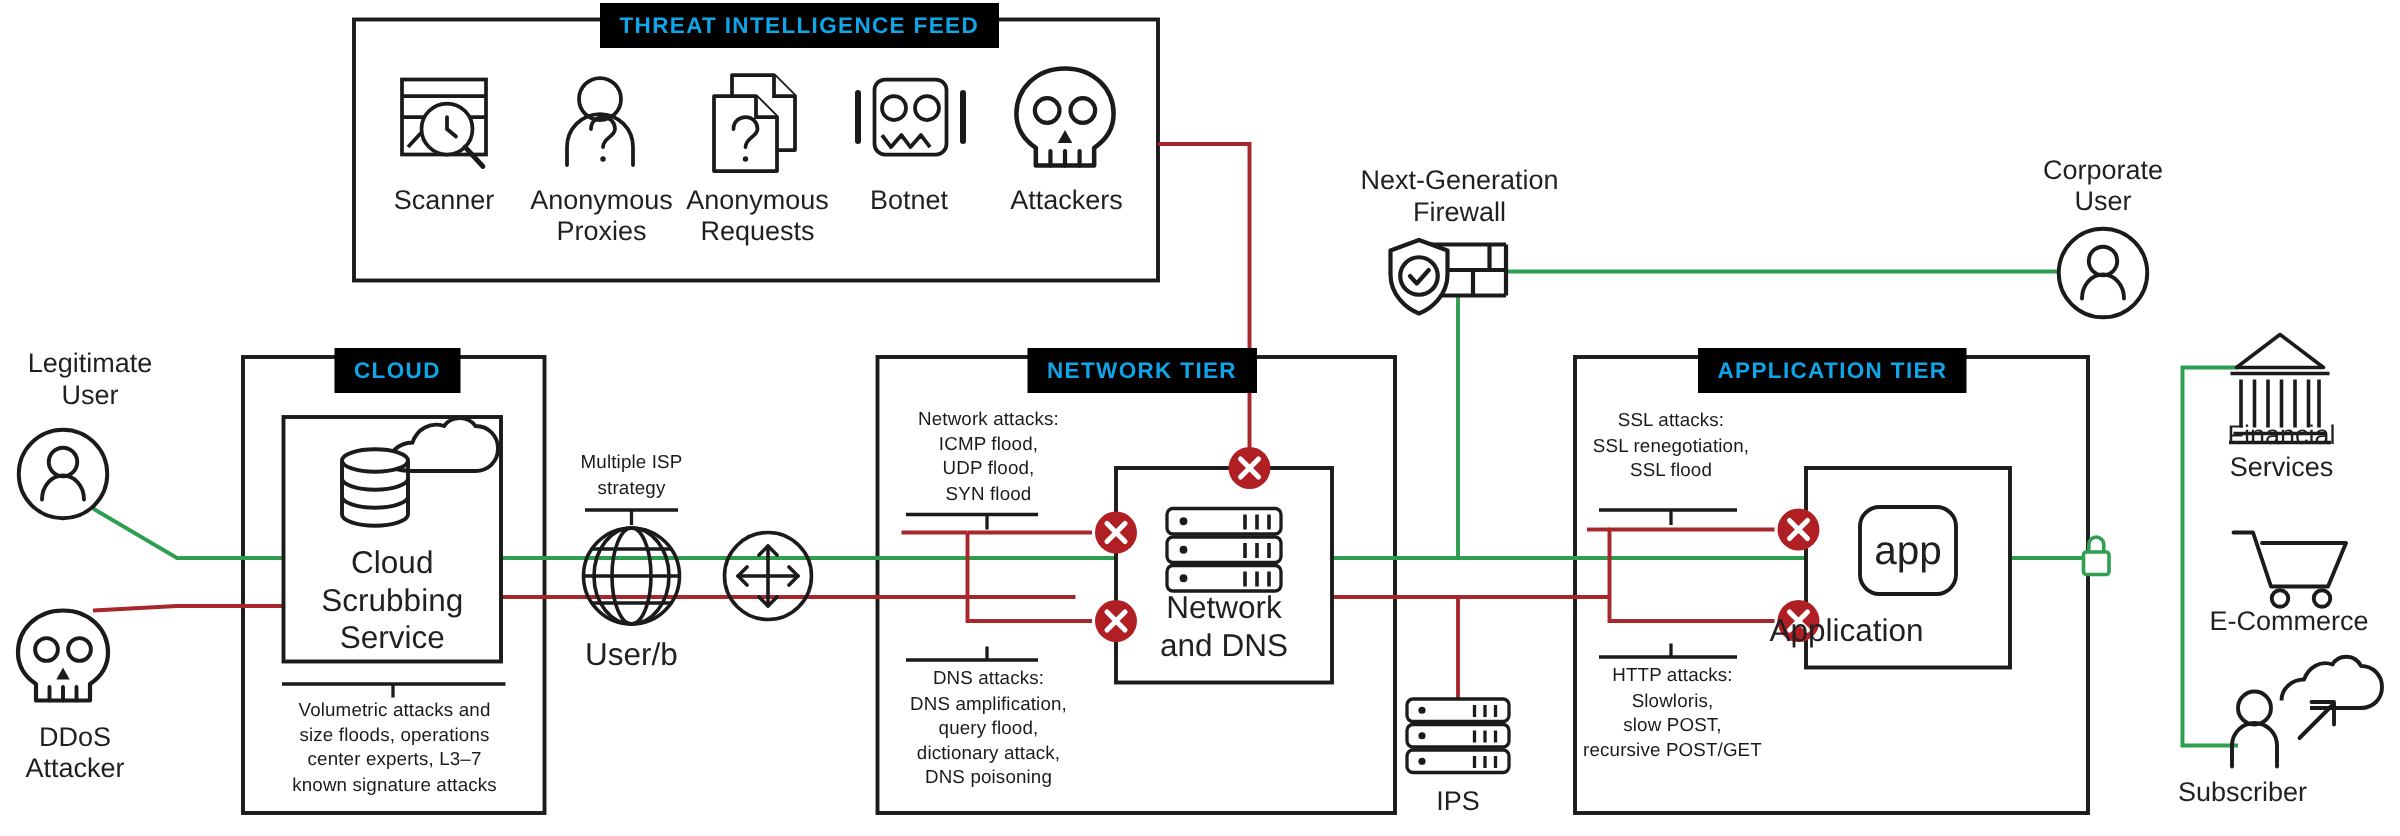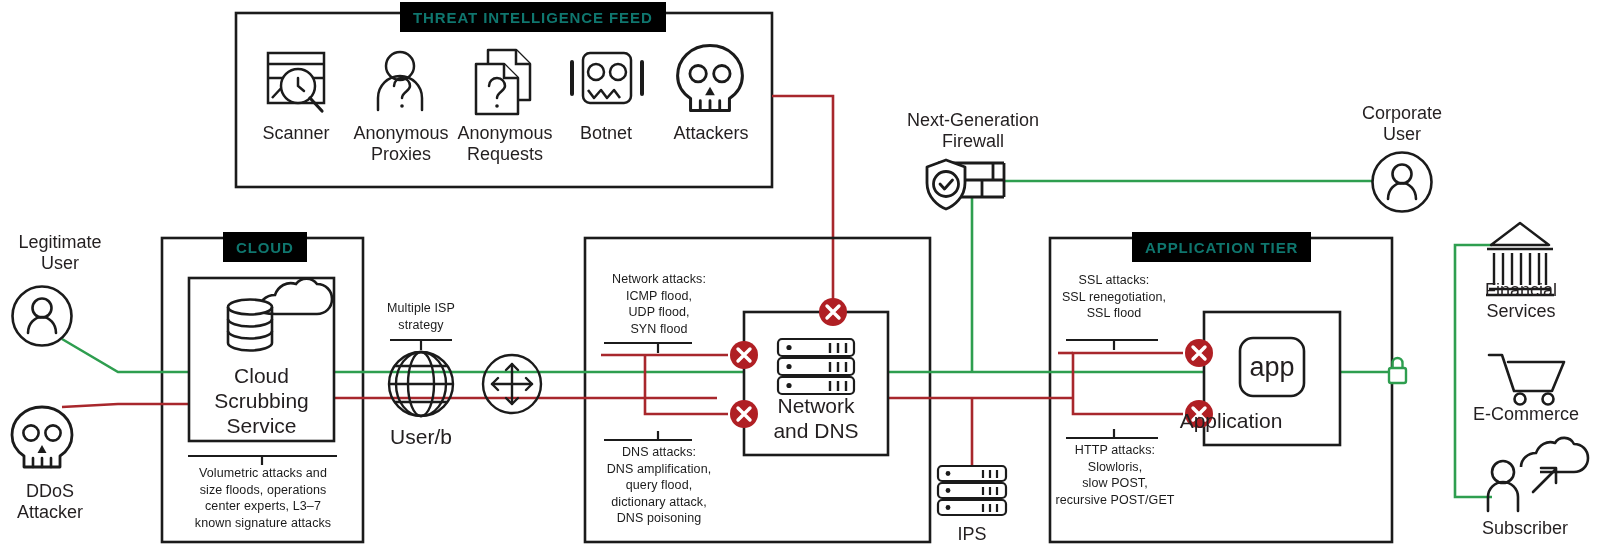--- a/index.html
+++ b/index.html
@@ -1,19 +1,19 @@
 <!DOCTYPE html>
 <html><head>
 <meta charset="utf-8">
 <style>
   html,body{margin:0;padding:0;background:#ffffff;}
   body{width:1600px;height:557px;font-family:"Liberation Sans",sans-serif;color:#1b1b1b;}
   #stage{position:relative;width:1600px;height:557px;overflow:hidden;background:#fff;}
   svg.layer{position:absolute;left:0;top:0;width:1600px;height:557px;}
-  .tier-tag{position:absolute;background:#000;color:#0f766e;font-weight:700;
+  .tier-tag{position:absolute;background:#000;color:#0ea5e9;font-weight:700;
             font-size:15px;letter-spacing:.9px;padding:7px 13px 6px 13px;
             text-align:center;font-family:"Liberation Sans",sans-serif;white-space:nowrap;}
   .note{position:absolute;font-size:12.5px;font-weight:400;color:#1b1b1b;
         text-align:center;line-height:1.32;letter-spacing:.1px;}
   .icon-lbl{position:absolute;font-size:18px;text-align:center;color:#231f20;line-height:1.15;}
   .app-word{position:absolute;font-size:27px;color:#231f20;text-align:center;}
   .boxtext{position:absolute;font-size:21px;text-align:center;color:#231f20;line-height:1.2;}
 </style>
 </head>
 <body>
@@ -248,20 +248,21 @@
 Service</div>
   <div class="note" style="left:178px;top:465px;width:170px;white-space:pre-line;">Volumetric attacks and
 size floods, operations
 center experts, L3–7
 known signature attacks</div>
 
   <div class="note" style="left:364px;top:300px;width:114px;white-space:pre-line;">Multiple ISP
 strategy</div>
   <div class="boxtext" style="left:366px;top:424px;width:110px;">User/b</div>
 
+  <div class="tier-tag" style="left:685px;top:232px;">NETWORK TIER</div>
   <div class="note" style="left:588px;top:271px;width:142px;white-space:pre-line;">Network attacks:
 ICMP flood,
 UDP flood,
 SYN flood</div>
   <div class="note" style="left:583px;top:444px;width:152px;white-space:pre-line;">DNS attacks:
 DNS amplification,
 query flood,
 dictionary attack,
 DNS poisoning</div>
   <div class="boxtext" style="left:744px;top:393px;width:144px;white-space:pre-line;">Network
@@ -280,15 +281,15 @@
 slow POST,
 recursive POST/GET</div>
   <div class="app-word" style="left:1240px;top:352px;width:64px;">app</div>
   <div class="boxtext" style="left:1155px;top:408px;width:152px;">Application</div>
 
   <div class="icon-lbl" style="left:1340px;top:103px;width:124px;white-space:pre-line;text-align:center;">Corporate
 User</div>
   <div class="icon-lbl" style="left:1462px;top:280px;width:118px;white-space:pre-line;">Financial
 Services</div>
   <div class="icon-lbl" style="left:1452px;top:404px;width:148px;">E-Commerce</div>
-  <div class="icon-lbl" style="left:1466px;top:518px;width:118px;">Subscriber</div>
+  <div class="icon-lbl" style="left:1436px;top:518px;width:118px;">Subscriber</div>
 
 </div>
 
 </body></html>

